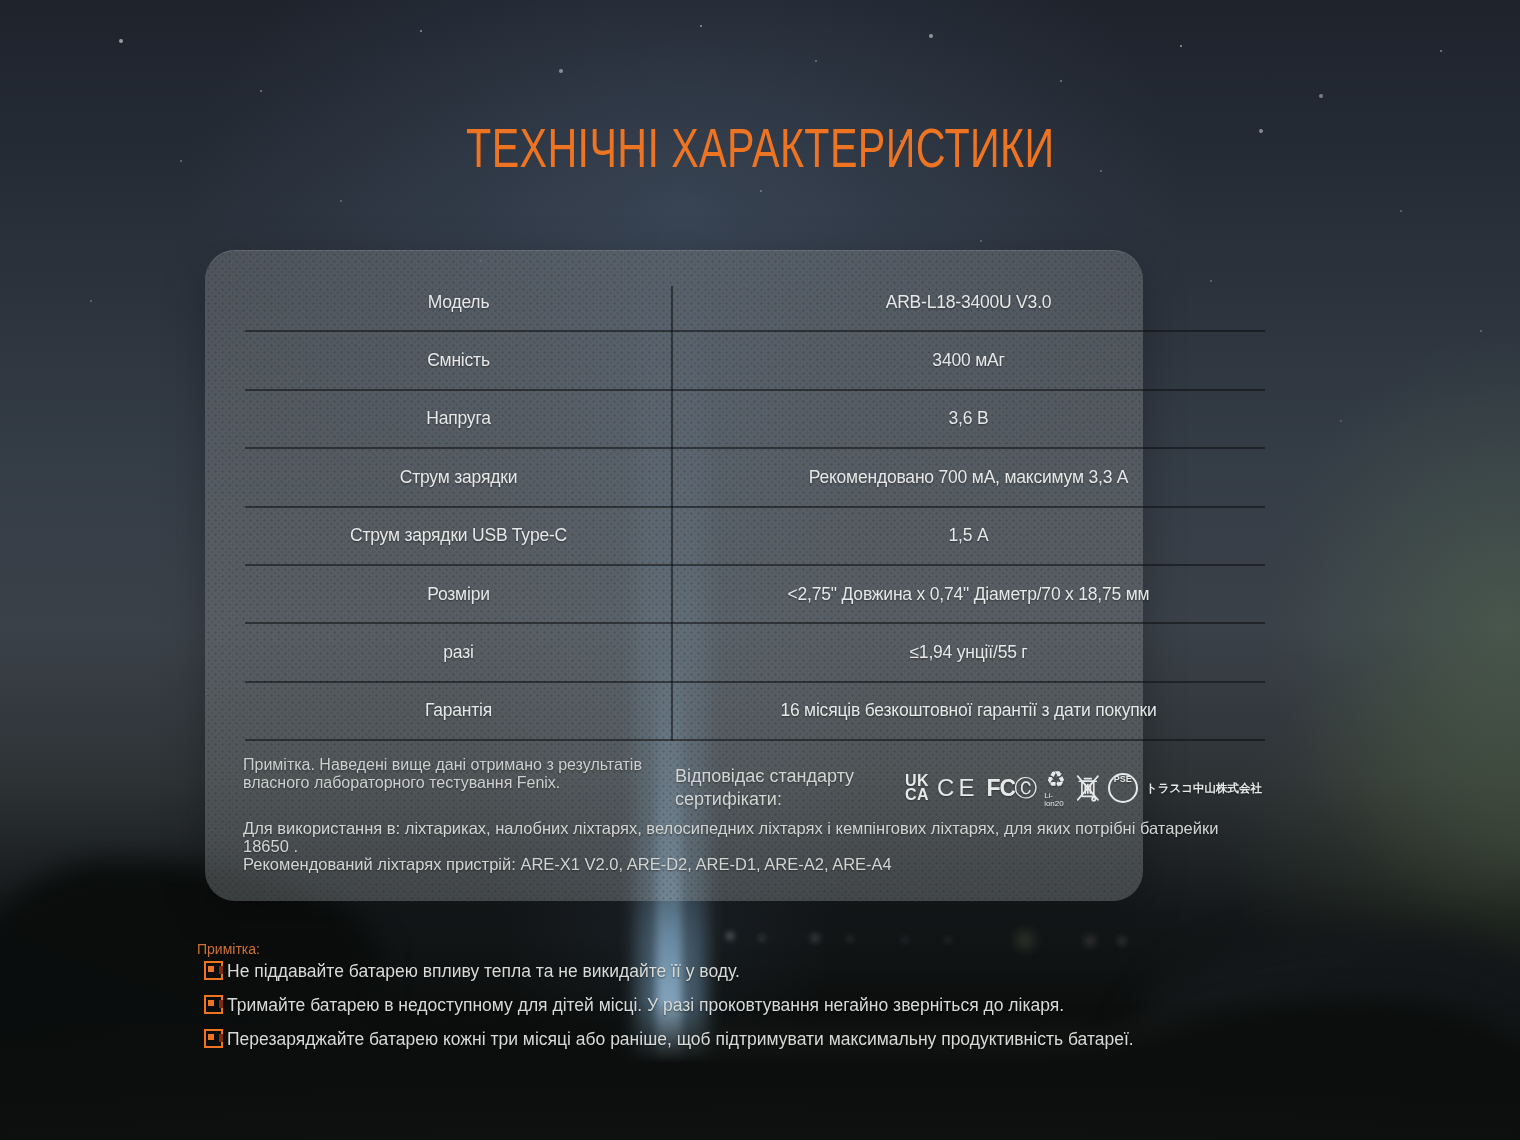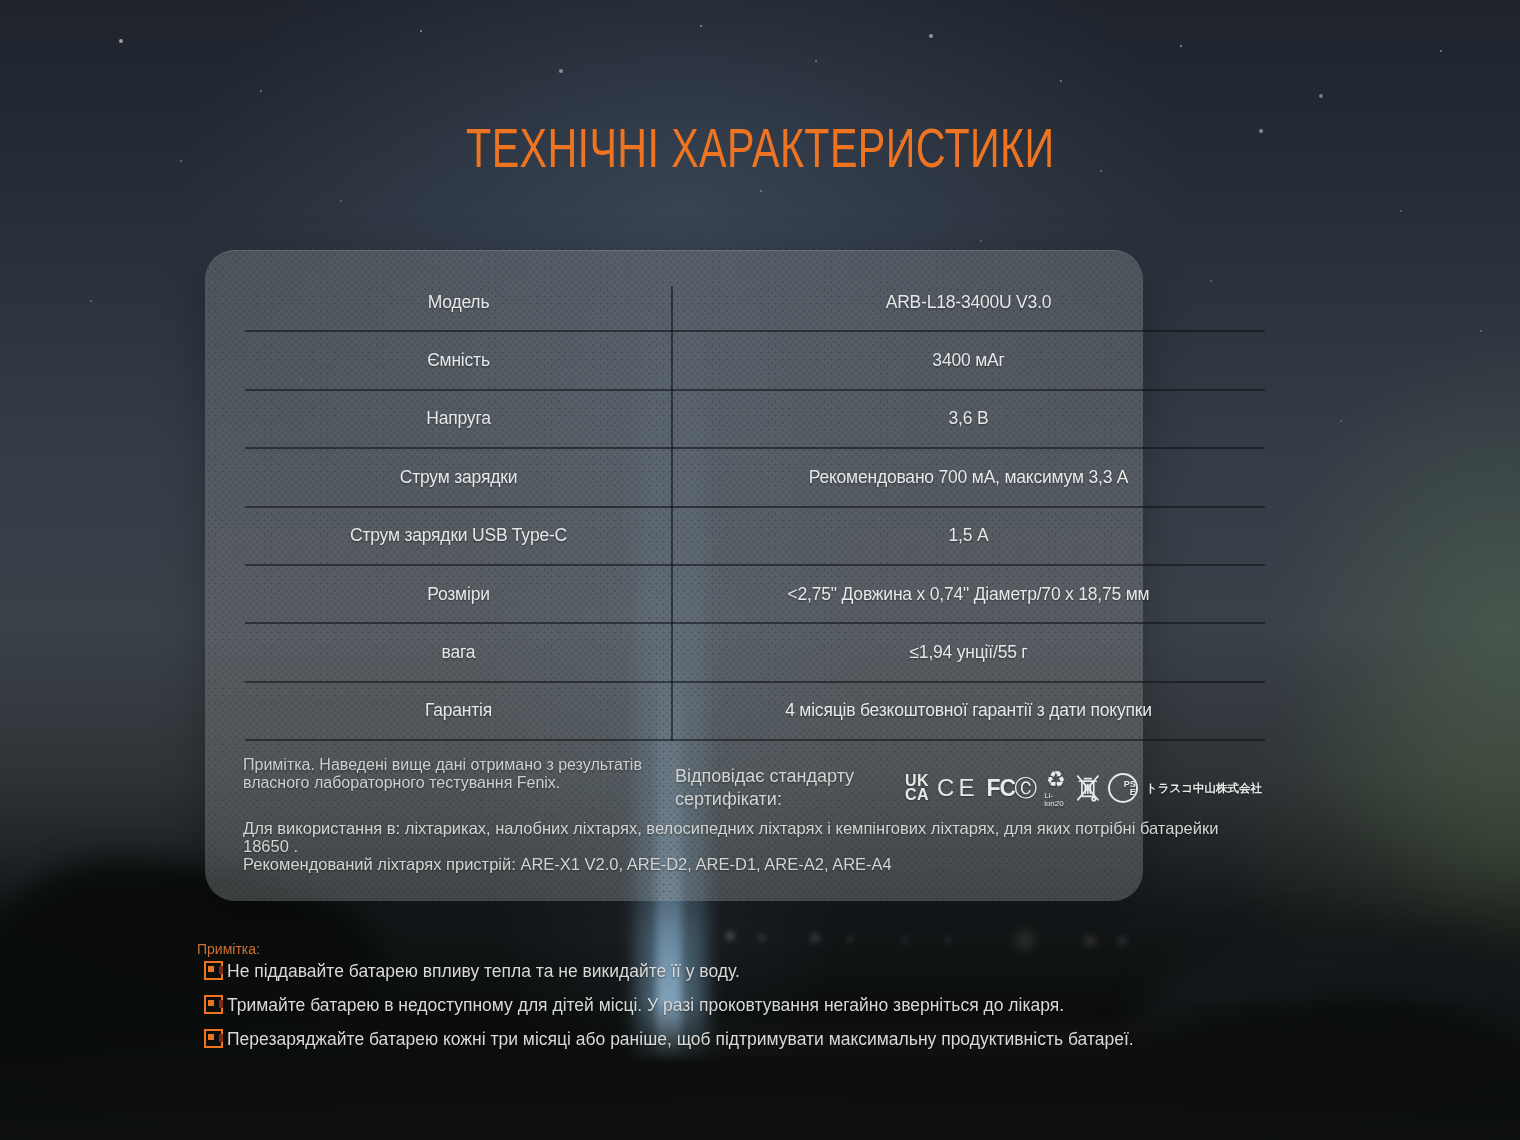--- a/index.html
+++ b/index.html
@@ -94,21 +94,21 @@
   .icon-ukca{display:flex;flex-direction:column;line-height:14px;font-weight:bold;
     font-size:16px;letter-spacing:.5px;}
   .icon-ce{font-size:24px;letter-spacing:4px;}
   .icon-fcc{display:flex;align-items:center;font-weight:bold;font-size:23px;letter-spacing:-1px;}
   .fcc-circle{font-weight:normal;font-size:23px;margin-left:-1px;}
   .icon-recycle{display:flex;flex-direction:column;align-items:center;line-height:1;}
   .recycle-glyph{font-size:22px;}
   .recycle-caption{font-size:8px;margin-top:1px;}
   .icon-bin{display:block;}
   .icon-pse{width:26px;height:26px;border:2px solid #e8eae9;border-radius:50%;flex:none;
-    display:flex;flex-direction:column;align-items:flex-end;justify-content:center;
+    display:flex;flex-direction:row;align-items:flex-start;justify-content:center;
     font-size:9px;line-height:8px;font-weight:bold;}
   .icon-jp{font-size:11.5px;font-weight:bold;white-space:nowrap;}
 
   
   .footer-heading{position:absolute;left:197px;top:941px;font-size:14px;color:#cf7130;}
   .footer-items{position:absolute;left:204px;top:961px;}
   .footer-item{display:flex;align-items:flex-start;height:22px;margin-bottom:12px;
     font-size:17.5px;color:#d8dad8;text-shadow:0 1px 2px rgba(0,0,0,.45);}
   .bullet{position:relative;width:15px;height:15px;border:2px solid #f07320;
     margin-right:4px;flex:none;box-sizing:content-box;}
@@ -156,26 +156,26 @@
       </div>
       <div class="spec-row">
         <div class="cell label">Струм зарядки USB Type-C</div>
         <div class="cell value">1,5 А</div>
       </div>
       <div class="spec-row">
         <div class="cell label">Розміри</div>
         <div class="cell value">&lt;2,75" Довжина x 0,74" Діаметр/70 x 18,75 мм</div>
       </div>
       <div class="spec-row">
-        <div class="cell label">вага</div>
+        <div class="cell label">разі</div>
         <div class="cell value">≤1,94 унції/55 г</div>
       </div>
       <div class="spec-row">
         <div class="cell label">Гарантія</div>
-        <div class="cell value">4 місяців безкоштовної гарантії з дати покупки</div>
+        <div class="cell value">16 місяців безкоштовної гарантії з дати покупки</div>
       </div>
     </div>
     <div class="col-divider"></div>
 
     <div class="lab-note">Примітка. Наведені вище дані отримано з результатів власного лабораторного тестування Fenix.</div>
     <div class="cert-label">Відповідає стандарту сертифікати:</div>
 
     <div class="cert-icons">
       <div class="icon-ukca">
         <span>UK</span>

